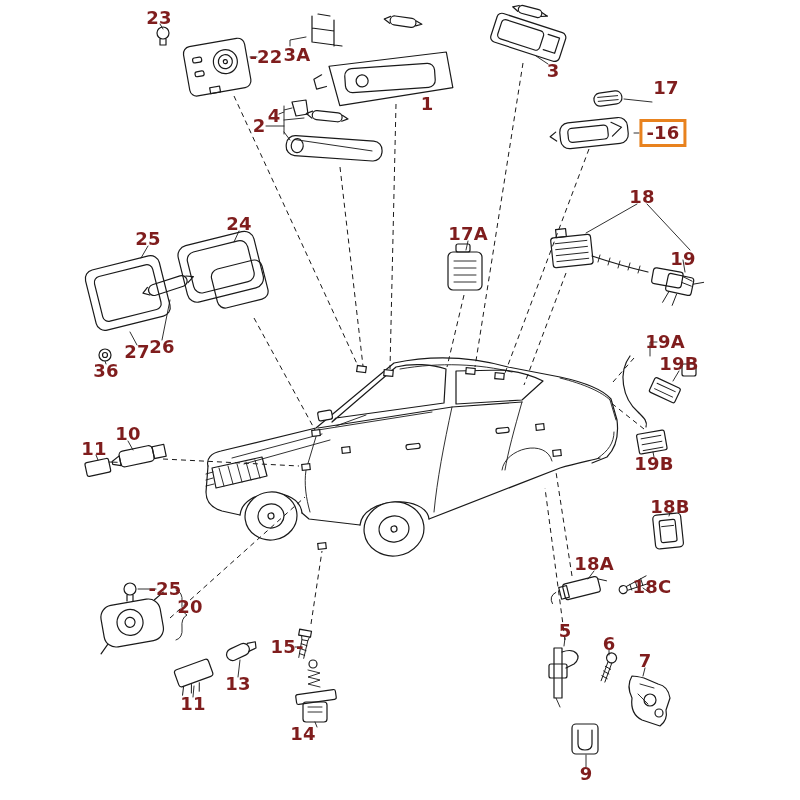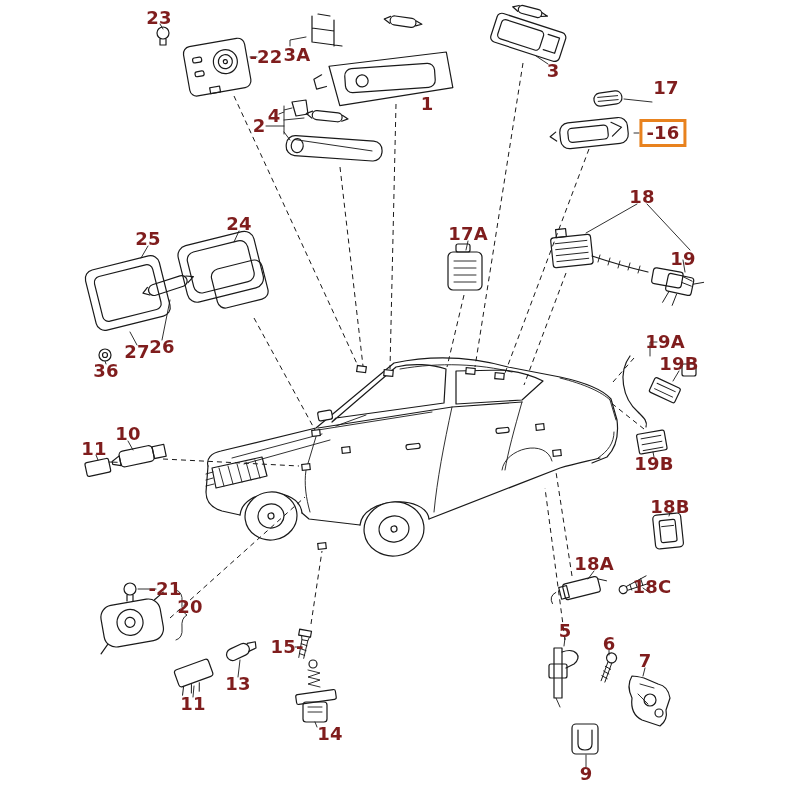--- a/index.html
+++ b/index.html
@@ -373,24 +373,24 @@
       <div class="part-label" style="left: 679px; top: 364px;">19B</div>
       <div class="part-label" style="left: 162px; top: 347px;">26</div>
       <div class="part-label" style="left: 137px; top: 352px;">27</div>
       <div class="part-label" style="left: 106px; top: 371px;">36</div>
       <div class="part-label" style="left: 654px; top: 464px;">19B</div>
       <div class="part-label" style="left: 128px; top: 434px;">10</div>
       <div class="part-label" style="left: 94px; top: 449px;">11</div>
       <div class="part-label" style="left: 670px; top: 507px;">18B</div>
       <div class="part-label" style="left: 594px; top: 564px;">18A</div>
       <div class="part-label" style="left: 652px; top: 587px;">18C</div>
-      <div class="part-label" style="left: 165px; top: 589px;">-21</div>
+      <div class="part-label" style="left: 165px; top: 589px;">-25</div>
       <div class="part-label" style="left: 190px; top: 607px;">20</div>
       <div class="part-label" style="left: 287px; top: 647px;">15-</div>
       <div class="part-label" style="left: 565px; top: 631px;">5</div>
       <div class="part-label" style="left: 609px; top: 644px;">6</div>
       <div class="part-label" style="left: 645px; top: 661px;">7</div>
       <div class="part-label" style="left: 238px; top: 684px;">13</div>
       <div class="part-label" style="left: 193px; top: 704px;">11</div>
-      <div class="part-label" style="left: 330px; top: 734px;">14</div>
+      <div class="part-label" style="left: 303px; top: 734px;">14</div>
       <div class="part-label" style="left: 586px; top: 774px;">9</div>
     </div>
 </div>
 
 </body></html>

